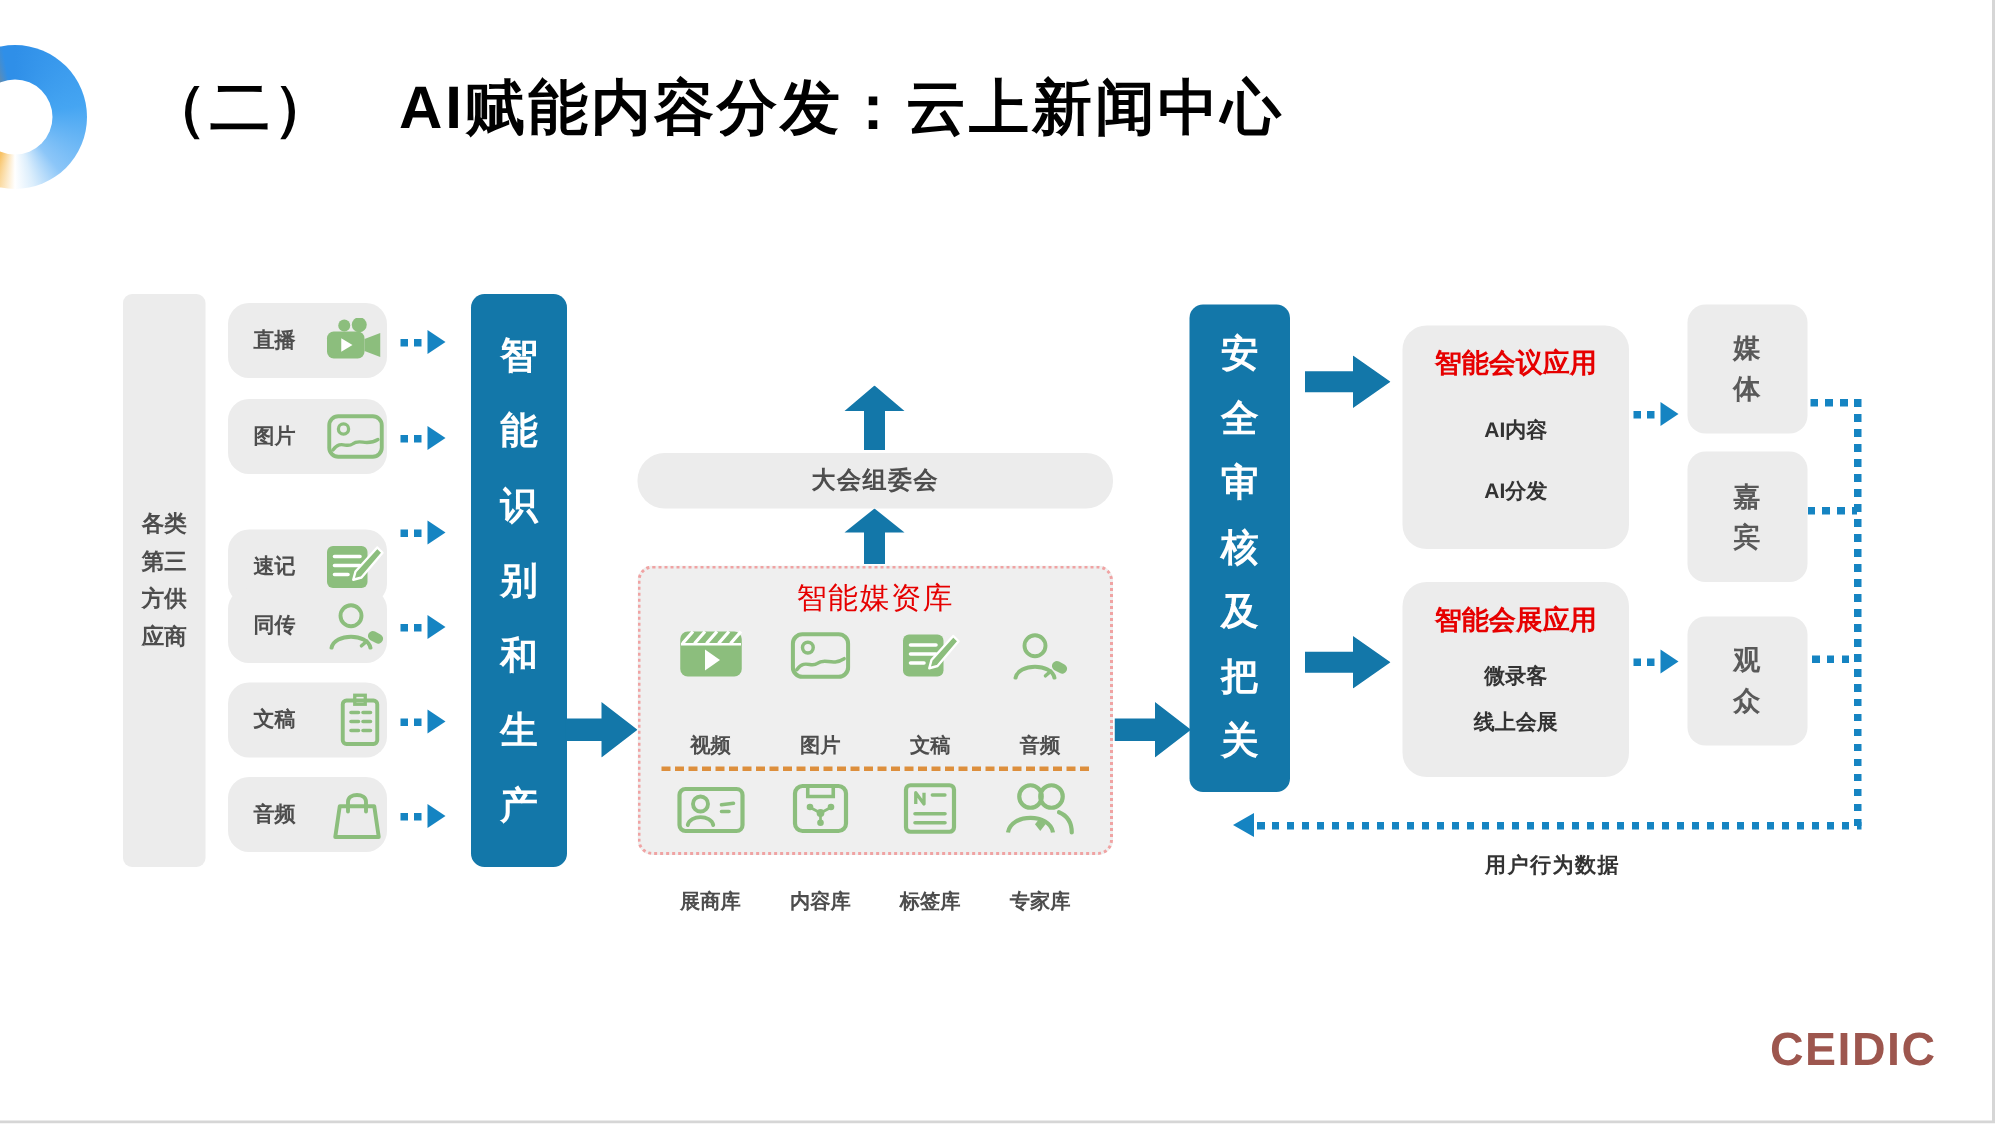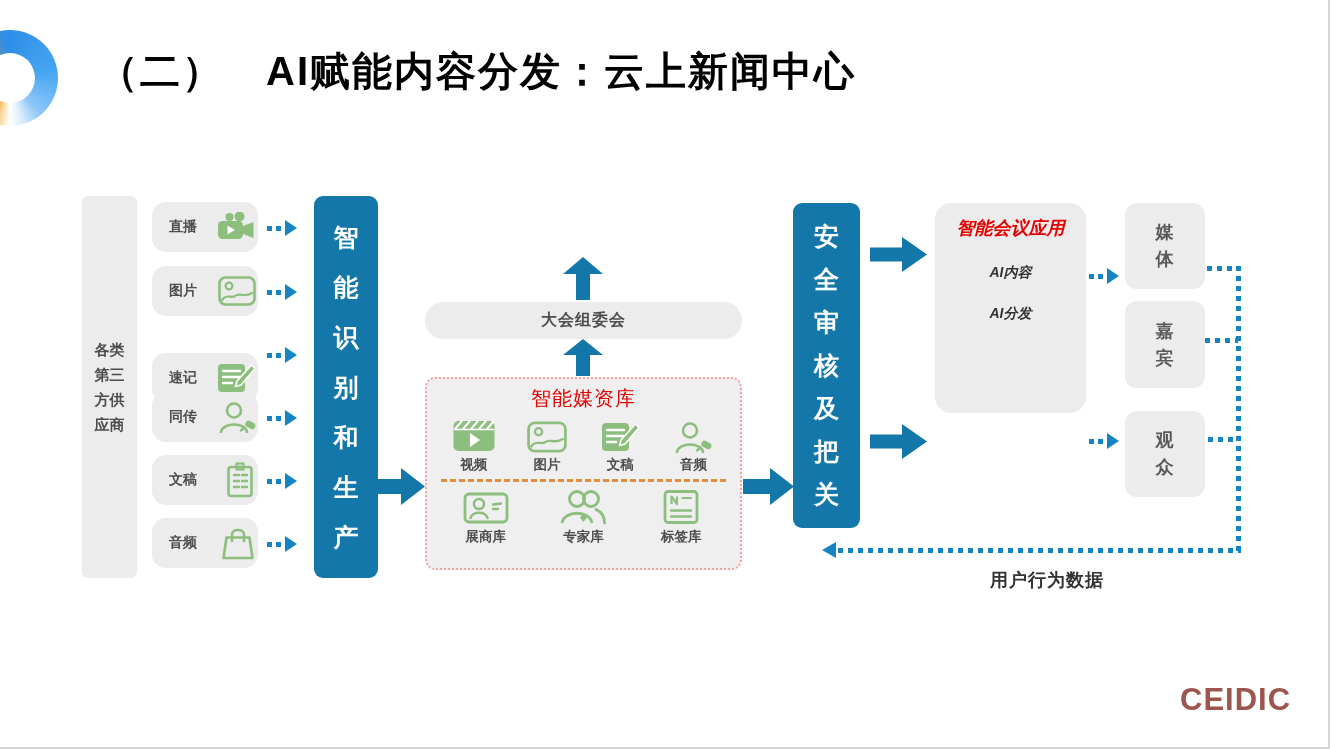--- a/index.html
+++ b/index.html
@@ -37,35 +37,35 @@
   .dot-arrow .t{width:0;height:0;border-left:12px solid #1584c2;border-top:8px solid transparent;border-bottom:8px solid transparent;}
   
   .dline-h{position:absolute;height:5px;background:repeating-linear-gradient(90deg,#1584c2 0 5px,transparent 5px 10px);}
   .dline-v{position:absolute;width:5px;background:repeating-linear-gradient(0deg,#1584c2 0 5px,transparent 5px 10px);}
   .arrowhead-left{position:absolute;width:0;height:0;border-right:14px solid #1584c2;border-top:8px solid transparent;border-bottom:8px solid transparent;}
   
   .library{position:absolute;left:425px;top:377px;width:317px;height:193px;background:#efefef;
     border:2px dotted #f0a3a3;border-radius:10px;box-sizing:border-box;display:flex;flex-direction:column;}
   .library .lib-title{text-align:center;font-size:20px;font-weight:normal;color:#e60000;margin-top:6px;letter-spacing:1px;}
   .lib-row{display:flex;justify-content:space-around;padding:0 10px;margin-top:3px;}
-  .lib-cell{display:flex;flex-direction:column;align-items:center;width:70px;}
+  .lib-cell{display:flex;flex-direction:column;align-items:center;width:70px;gap:32px;}
   .lib-cell .ic{height:38px;display:flex;align-items:flex-end;justify-content:center;}
   .lib-cell .lbl{font-size:13.5px;font-weight:bold;color:#4d4d4d;margin-top:3px;}
   .lib-divider{border-top:3px dashed #dd8f3d;margin:5px 14px 2px 14px;}
   
   .app-box{position:absolute;left:935px;width:151px;background:#ececec;border-radius:16px;
     display:flex;flex-direction:column;align-items:center;box-sizing:border-box;}
   .app-box .app-title{font-size:18px;font-weight:bold;color:#e60000;margin-top:13px;}
   .app-box .app-item{font-size:14px;font-weight:bold;color:#333;}
   
   .aud-box{position:absolute;left:1125px;width:80px;background:#ececec;border-radius:12px;
     display:flex;align-items:center;justify-content:center;}
   .aud-box .vt{font-size:18px;color:#595959;line-height:27px;letter-spacing:1px;}
   
-  .feedback-label{position:absolute;left:990px;top:568px;font-size:18px;font-weight:bold;color:#333;letter-spacing:1px;}
+  .feedback-label{position:absolute;left:990px;top:568px;font-size:14px;font-weight:bold;color:#333;letter-spacing:1px;}
   .ceidic{position:absolute;left:1180px;top:682px;font-size:31px;font-weight:bold;color:#9d564e;letter-spacing:1px;}
   svg{display:block;}
   .sarrow{position:absolute;}
 </style>
 </head>
 <body>
 
 <div class="slide">
 
   <div class="logo"></div>
@@ -258,40 +258,54 @@
               <rect x="2" y="3" width="42" height="28" rx="4" fill="none" stroke="#8cbe7d" stroke-width="2.8"></rect>
               <circle cx="16" cy="13" r="5" fill="none" stroke="#8cbe7d" stroke-width="2.6"></circle>
               <path d="M7.5 27 C 9 20, 23 20, 24.5 27" fill="none" stroke="#8cbe7d" stroke-width="2.6" stroke-linecap="round"></path>
               <path d="M30 13.5 L38 12.5 M30 18 L35 18" stroke="#8cbe7d" stroke-width="2.4" stroke-linecap="round"></path>
             </svg>
           </span>
         <span class="lbl">展商库</span>
       </div>
       <div class="lib-cell">
         <span class="ic">
+            <svg width="40" height="36" viewBox="0 0 40 36">
+              <rect x="3" y="3" width="34" height="30" rx="5" fill="none" stroke="#8cbe7d" stroke-width="2.8"></rect>
+              <path d="M11.5 3.5 V10 H28.5 V3.5" fill="none" stroke="#8cbe7d" stroke-width="2.4"></path>
+              <path d="M20 21 L13.5 17.5 M20 21 L26.5 17.5 M20 21 V27" stroke="#8cbe7d" stroke-width="1.8"></path>
+              <circle cx="20" cy="21" r="2.6" fill="#8cbe7d"></circle>
+              <circle cx="13" cy="17" r="2.2" fill="#8cbe7d"></circle>
+              <circle cx="27" cy="17" r="2.2" fill="#8cbe7d"></circle>
+              <circle cx="20" cy="27.5" r="2.2" fill="#8cbe7d"></circle>
+            </svg>
+          </span>
+        <span class="lbl">内容库</span>
+      </div>
+      <div class="lib-cell">
+        <span class="ic">
+            <svg width="38" height="36" viewBox="0 0 38 36">
+              <rect x="3" y="2.5" width="32" height="31" rx="3" fill="none" stroke="#8cbe7d" stroke-width="2.8"></rect>
+              <path d="M9.5 15 V7.5 L15 15 V7.5" fill="none" stroke="#8cbe7d" stroke-width="2.2" stroke-linejoin="round"></path>
+              <path d="M20.5 9 H29" stroke="#8cbe7d" stroke-width="2.2" stroke-linecap="round"></path>
+              <path d="M9 21.5 H29 M9 27.5 H29" stroke="#8cbe7d" stroke-width="2.4" stroke-linecap="round"></path>
+            </svg>
+          </span>
+        <span class="lbl">标签库</span>
+      </div>
+      <div class="lib-cell">
+        <span class="ic">
             <svg width="48" height="36" viewBox="0 0 48 36">
               <circle cx="18" cy="10" r="7.5" fill="none" stroke="#8cbe7d" stroke-width="2.8"></circle>
               <circle cx="32" cy="10" r="7.5" fill="none" stroke="#8cbe7d" stroke-width="2.8"></circle>
               <path d="M3 34 C 5 21, 31 21, 33 34" fill="none" stroke="#8cbe7d" stroke-width="2.8"></path>
               <path d="M37 20.5 C 43 23, 45.5 28, 45.5 34" fill="none" stroke="#8cbe7d" stroke-width="2.8" stroke-linecap="round"></path>
               <path d="M24.5 24 L28 28.5 L24.5 33 L21 28.5 Z" fill="#8cbe7d"></path>
             </svg>
           </span>
         <span class="lbl">专家库</span>
-      </div>
-      <div class="lib-cell">
-        <span class="ic">
-            <svg width="38" height="36" viewBox="0 0 38 36">
-              <rect x="3" y="2.5" width="32" height="31" rx="3" fill="none" stroke="#8cbe7d" stroke-width="2.8"></rect>
-              <path d="M9.5 15 V7.5 L15 15 V7.5" fill="none" stroke="#8cbe7d" stroke-width="2.2" stroke-linejoin="round"></path>
-              <path d="M20.5 9 H29" stroke="#8cbe7d" stroke-width="2.2" stroke-linecap="round"></path>
-              <path d="M9 21.5 H29 M9 27.5 H29" stroke="#8cbe7d" stroke-width="2.4" stroke-linecap="round"></path>
-            </svg>
-          </span>
-        <span class="lbl">标签库</span>
       </div>
     </div>
   </div>
 
   <div class="sarrow" style="left:743px;top:468px;">
     <svg width="51" height="37" viewBox="0 0 51 37">
         <path d="M0 11 H27 V0 L51 18.5 L27 37 V26 H0 Z" fill="#1377a9"></path>
       </svg>
   </div>
 
@@ -311,24 +325,29 @@
     <svg width="57" height="35" viewBox="0 0 57 35">
         <path d="M0 10.5 H32 V0 L57 17.5 L32 35 V24.5 H0 Z" fill="#1377a9"></path>
       </svg>
   </div>
   <div class="sarrow" style="left:870px;top:424px;">
     <svg width="57" height="35" viewBox="0 0 57 35">
         <path d="M0 10.5 H32 V0 L57 17.5 L32 35 V24.5 H0 Z" fill="#1377a9"></path>
       </svg>
   </div>
 
-  <div class="app-box" style="top:203px;height:210px;font-style:italic;">
+  <div class="app-box" style="top:217px;height:149px;">
     <div class="app-title">智能会议应用</div>
     <div class="app-item" style="margin-top:24px;">AI内容</div>
     <div class="app-item" style="margin-top:23px;">AI分发</div>
+  </div>
+  <div class="app-box" style="top:388px;height:130px;">
+    <div class="app-title">智能会展应用</div>
+    <div class="app-item" style="margin-top:17px;">微录客</div>
+    <div class="app-item" style="margin-top:13px;">线上会展</div>
   </div>
 
   <div class="dot-arrow" style="left:1089px;top:268px;">
       <span class="d"></span>
       <span class="d"></span>
       <span class="t"></span>
     </div>
   <div class="dot-arrow" style="left:1089px;top:433px;">
       <span class="d"></span>
       <span class="d"></span>

